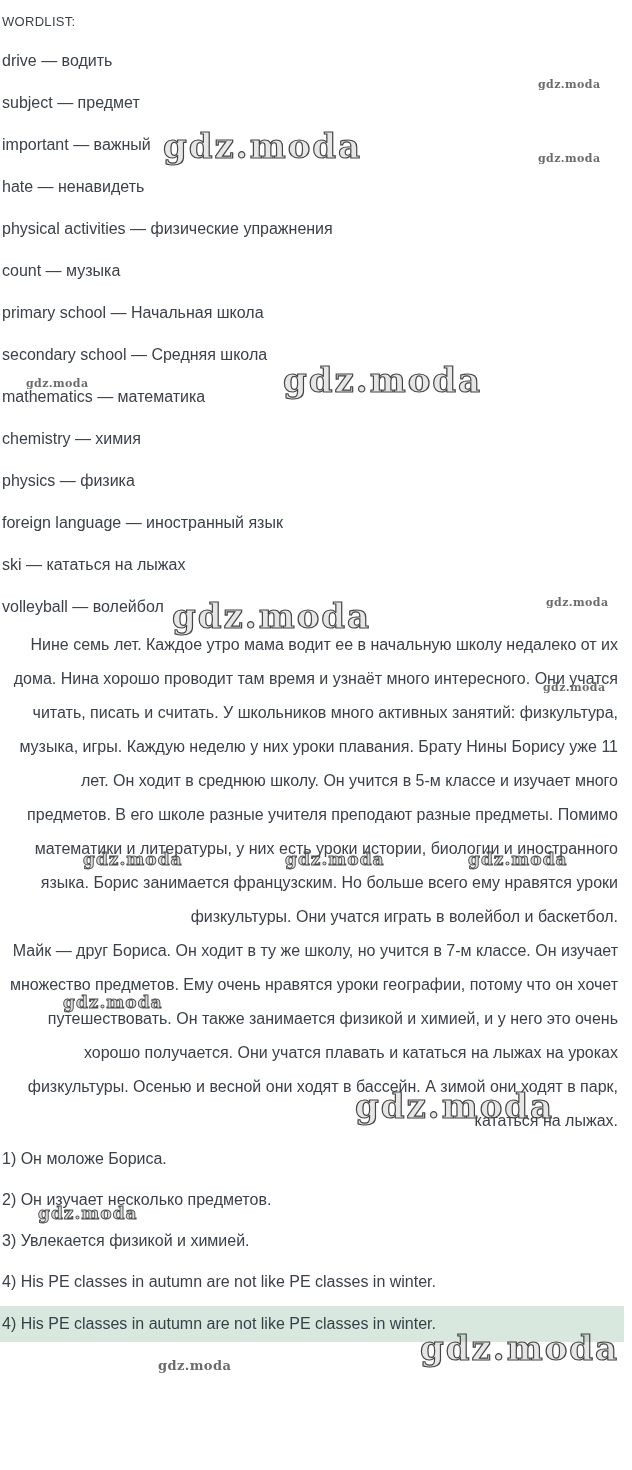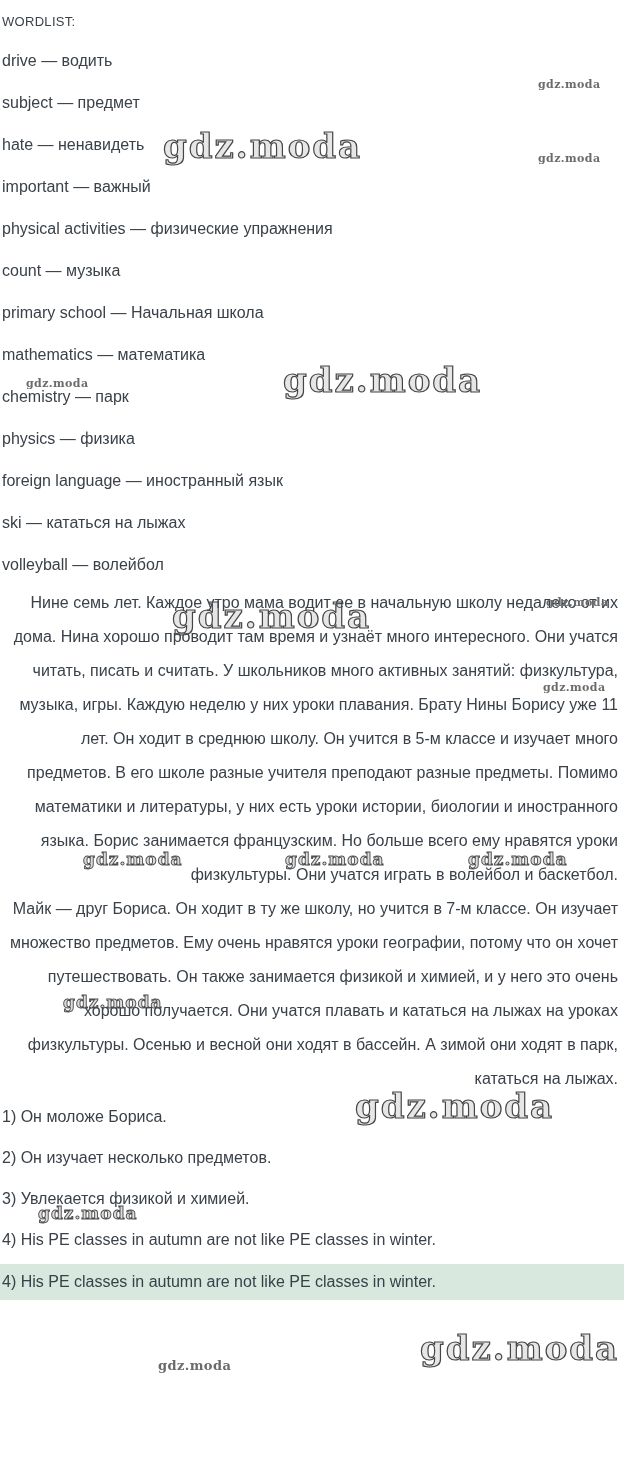--- a/index.html
+++ b/index.html
@@ -86,27 +86,28 @@
 </head>
 <body>
 
 <div class="content">
 
   <div class="wordlist-title">WORDLIST:</div>
 
   <div>
     <div class="word-item">drive — водить</div>
     <div class="word-item">subject — предмет</div>
+    <div class="word-item">important — важный</div>
     <div class="word-item">hate — ненавидеть</div>
-    <div class="word-item">important — важный</div>
     <div class="word-item">physical activities — физические упражнения</div>
     <div class="word-item">count — музыка</div>
     <div class="word-item">primary school — Начальная школа</div>
+    <div class="word-item">secondary school — Средняя школа</div>
     <div class="word-item">mathematics — математика</div>
-    <div class="word-item">chemistry — парк</div>
+    <div class="word-item">chemistry — химия</div>
     <div class="word-item">physics — физика</div>
     <div class="word-item">foreign language — иностранный язык</div>
     <div class="word-item">ski — кататься на лыжах</div>
     <div class="word-item">volleyball — волейбол</div>
   </div>
 
   <div class="para">Нине семь лет. Каждое утро мама водит ее в начальную школу недалеко от их дома. Нина хорошо проводит там время и узнаёт много интересного. Они учатся читать, писать и считать. У школьников много активных занятий: физкультура, музыка, игры. Каждую неделю у них уроки плавания. Брату Нины Борису уже 11 лет. Он ходит в среднюю школу. Он учится в 5-м классе и изучает много предметов. В его школе разные учителя преподают разные предметы. Помимо математики и литературы, у них есть уроки истории, биологии и иностранного языка. Борис занимается французским. Но больше всего ему нравятся уроки физкультуры. Они учатся играть в волейбол и баскетбол.</div>
   <div class="para">Майк — друг Бориса. Он ходит в ту же школу, но учится в 7-м классе. Он изучает множество предметов. Ему очень нравятся уроки географии, потому что он хочет путешествовать. Он также занимается физикой и химией, и у него это очень хорошо получается. Они учатся плавать и кататься на лыжах на уроках физкультуры. Осенью и весной они ходят в бассейн. А зимой они ходят в парк, кататься на лыжах.</div>
 
   <div class="answers">

